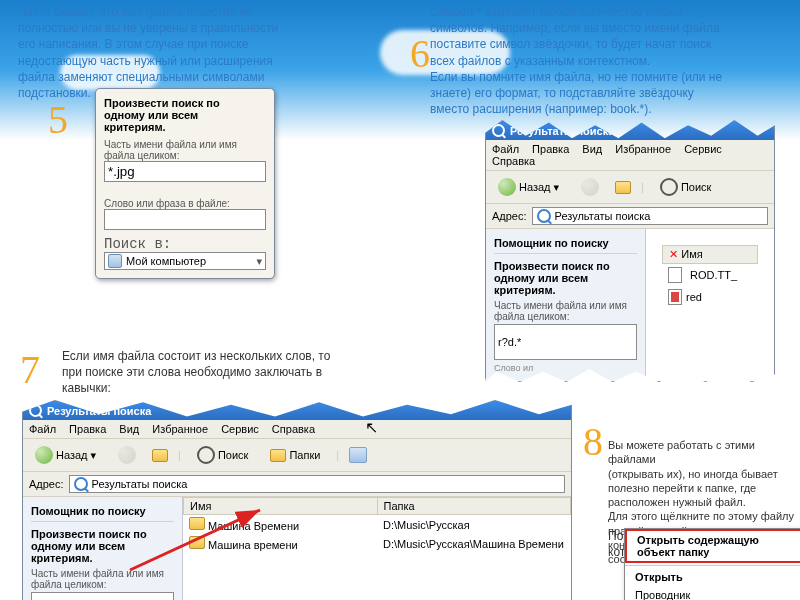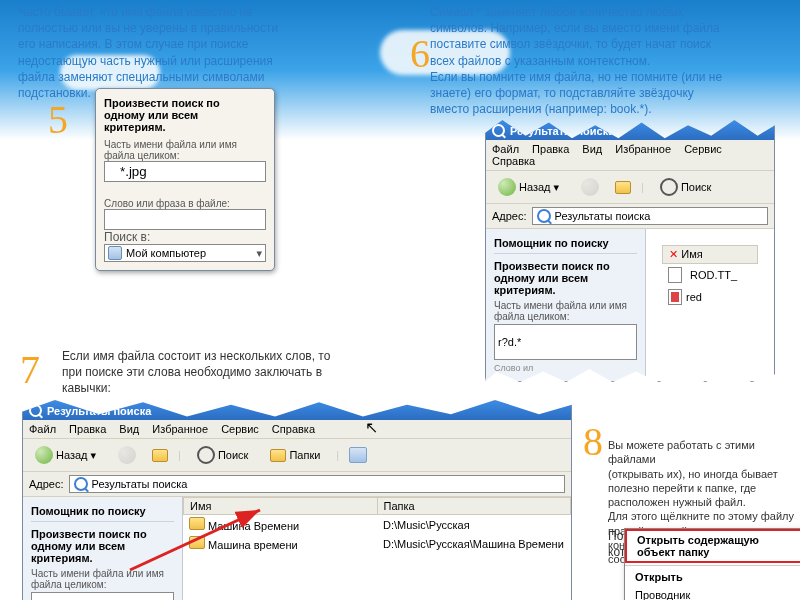--- a/index.html
+++ b/index.html
@@ -158,26 +158,26 @@
   <div style="padding:8px;">
     <div class="hdr" style="font-weight:bold;">
       <span>Произвести поиск по</span><br>
       <span>одному или всем</span><br>
       <span>критериям.</span>
     </div>
     <div class="sub" style="font-size:10px;color:#555;margin-top:6px;">
       <span>Часть имени файла или имя</span><br>
       <span>файла целиком:</span>
     </div>
-    <input type="text" style="width: 100%; border: 1px solid rgb(136, 136, 136); padding: 2px 15px;" value="*.jpg">
+    <input type="text" style="width: 100%; border: 1px solid rgb(136, 136, 136); padding: 2px 3px;" value="*.jpg">
     <div class="sub" style="font-size:10px;color:#555;margin-top:16px;">
       <span>Слово или фраза в файле:</span>
     </div>
     <input type="text" style="width: 100%; border: 1px solid rgb(136, 136, 136); padding: 2px 3px;">
-    <div class="sub" style="font-size:12px;color:#555;">
+    <div class="sub" style="font-size:14px;color:#555;margin-top:6px;font-family:Liberation Mono, monospace;">
       <span>Поиск в:</span>
     </div>
     <div style="display:flex;align-items:center;border:1px solid #888;background:#fff;padding:1px 3px;">
       <span style="width:14px;height:14px;background:linear-gradient(180deg,#d5e4f4,#a2c2e6);border:1px solid #6a8db3;border-radius:2px;display:inline-block;margin-right:4px;"></span>
       <span style="flex:1;">Мой компьютер</span>
       <span style="color:#555;">▾</span>
     </div>
   </div>
 </div>
 <div class="redcircle" style="left:98px; top:163px; width:42px; height:22px;"></div>

